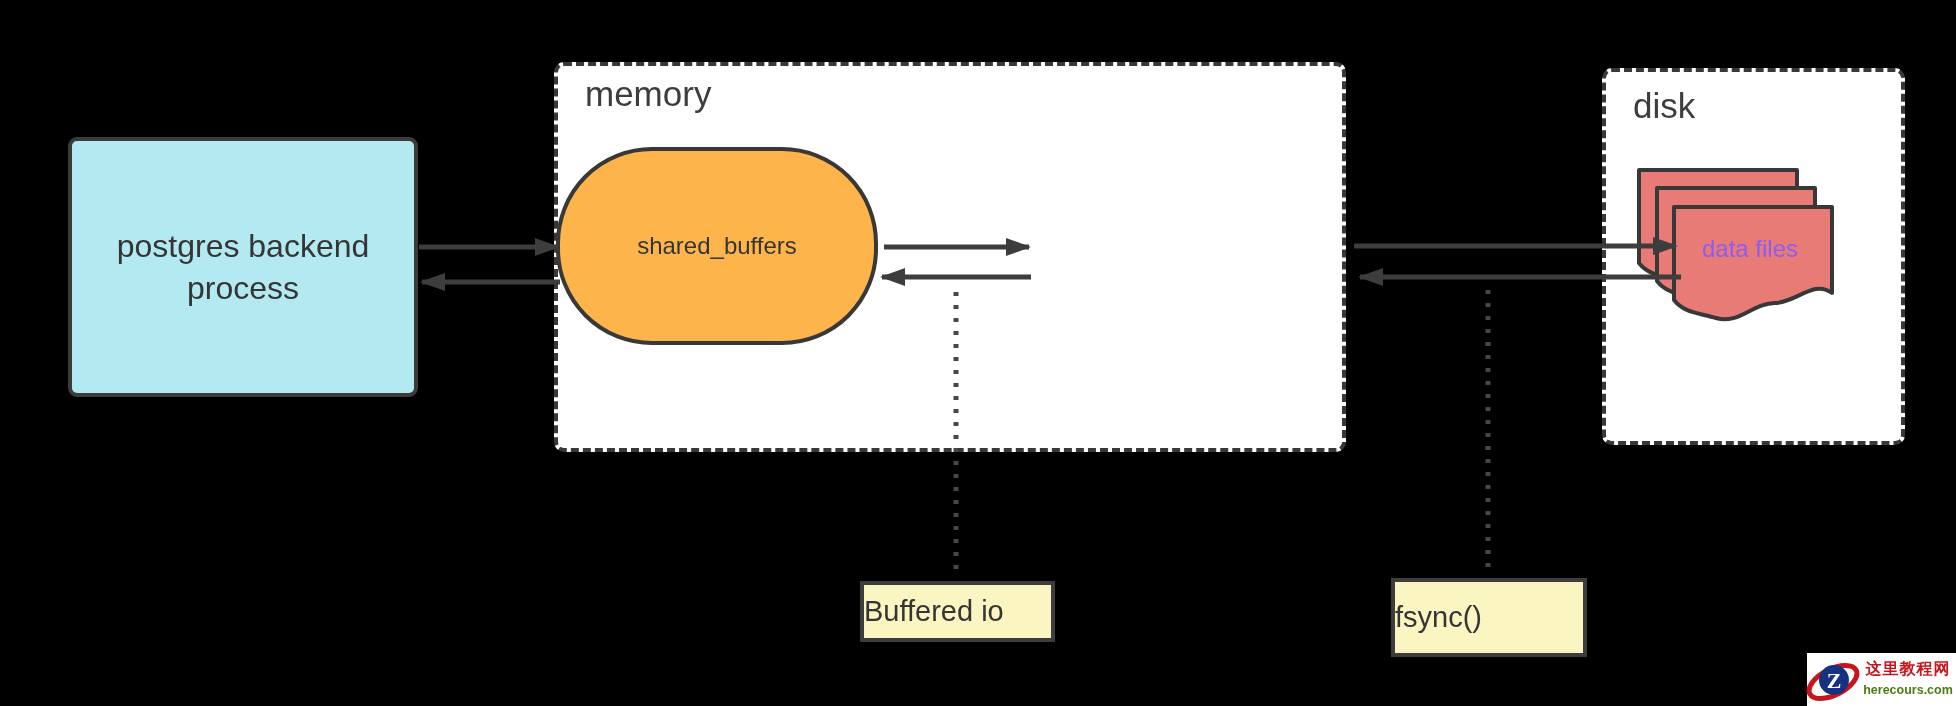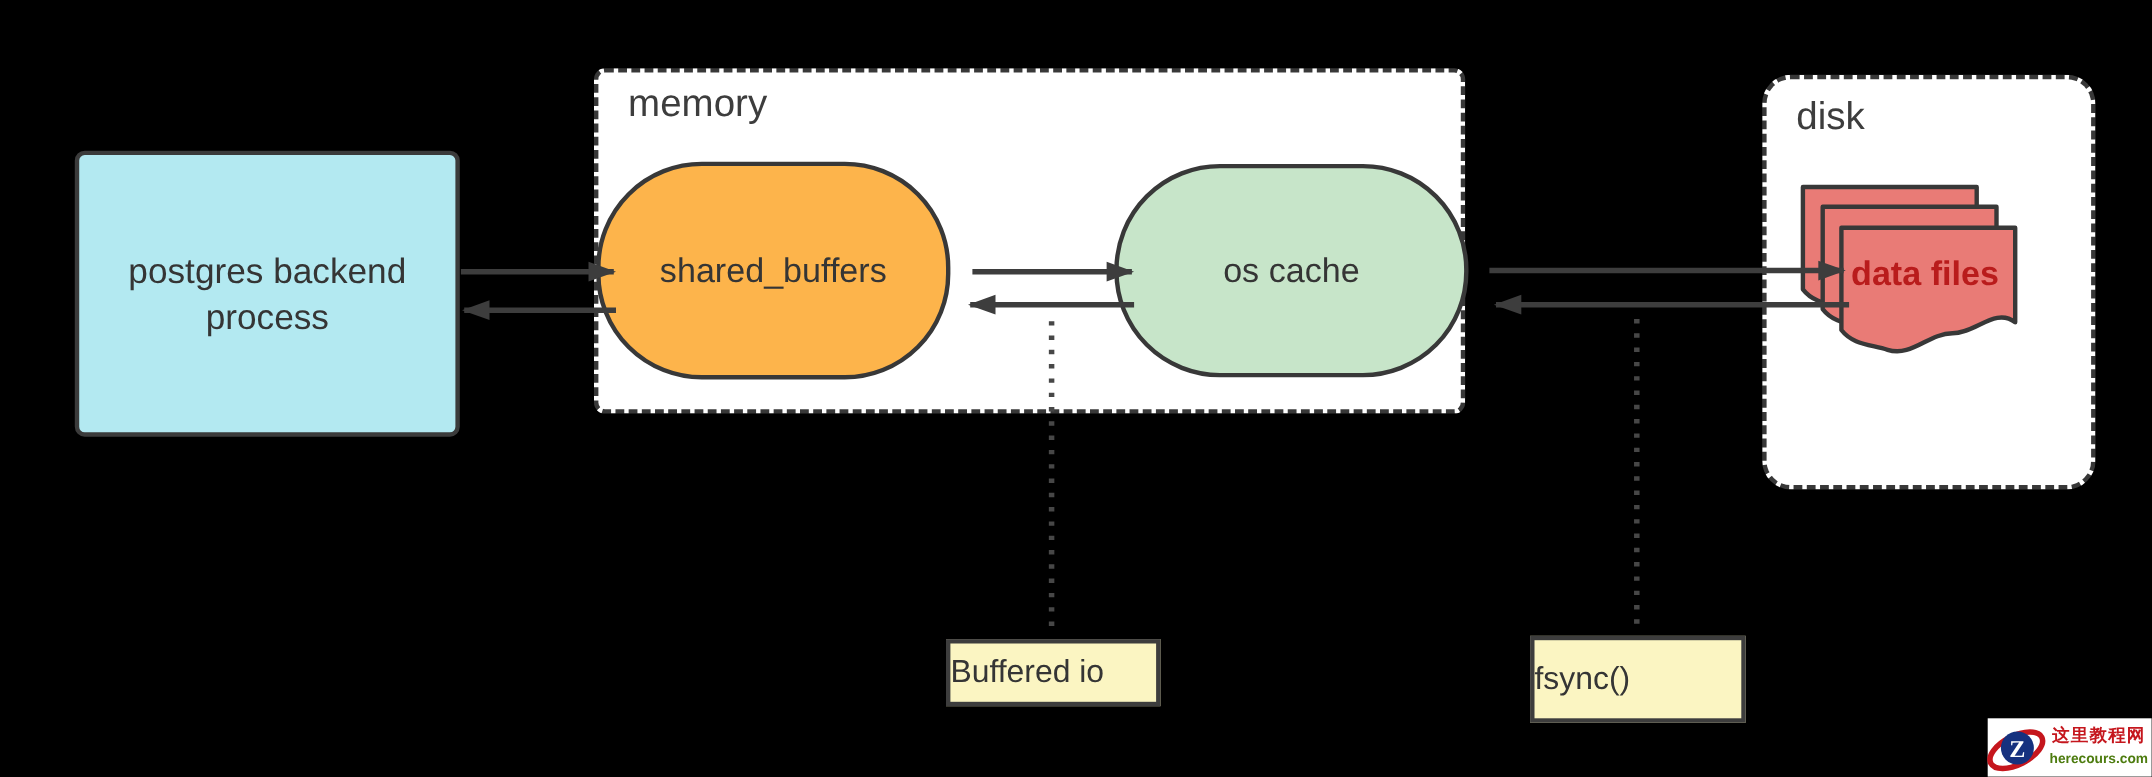--- a/index.html
+++ b/index.html
@@ -25,47 +25,46 @@
     z-index:2;
   }
 
   
   .container-box {
     background:#ffffff;
     border:4px dashed #383838;
     border-radius:10px;
     z-index:1;
   }
-  .memory-box { left:540px; top:62px; width:792px; height:314px; }
-  .disk-box   { left:1602px; top:68px; width:303px; height:377px;border-radius:26px; }
+  .memory-box { left:554px; top:62px; width:792px; height:390px; }
+  .disk-box   { left:1602px; top:68px; width:303px; height:377px; }
   .zone-label {
     position:absolute; left:27px; top:8px;
     font-size:35px; color:#3d3d3d;
   }
   .disk-box .zone-label { top:14px; }
 
   
   .stadium {
     position:absolute;
     border:4px solid #383838;
     border-radius:96px;
     display:flex; align-items:center; justify-content:center;
-    font-size:31px; color:#353535;
+    font-size:24px; color:#353535;
   }
   .shared-buffers { left:-2px; top:81px; width:322px; height:198px; background:#fdb44b; }
   .os-cache      { left:469px; top:83px; width:322px; height:194px; background:#c7e5c9; }
 
   
   .datafiles-svg { position:absolute; left:31px; top:96px; width:202px; height:158px; overflow:visible; }
   .datafiles-label {
     position:absolute; left:62px; top:158px; width:164px; height:38px;
     display:flex; align-items:center; justify-content:center;
-    font-size:31px; color:#b91c1c;
+    font-size:24px; color:#8b5cf6;
     z-index:3;
-    font-weight:bold;
   }
 
   
   .overlay-svg { left:0; top:0; width:1956px; height:706px; z-index:5; pointer-events:none; }
 
   
   .note-label {
     background:#fbf5c2;
     border:4px solid #3d3d3d;
     display:flex; align-items:center; justify-content:flex-start;
@@ -93,23 +92,20 @@
   <span>postgres backend process</span>
 </div>
 
 <div class="abs container-box memory-box">
   <div class="zone-label">memory</div>
 
   <div class="stadium shared-buffers">
     <span>shared_buffers</span>
   </div>
 
-  <div class="stadium os-cache">
-    <span>os cache</span>
-  </div>
 </div>
 
 <div class="abs container-box disk-box">
   <div class="zone-label">disk</div>
 
   <svg class="datafiles-svg" viewBox="0 0 202 158">
     <g fill="#e97b76" stroke="#383838" stroke-width="4" stroke-linejoin="round">
       <path d="M2,2 L160,2 L160,88 C142,74 124,98 103,98 C81,98 66,120 44,113 C27,108 12,108 2,95 Z" transform="translate(0,0)"></path>
       <path d="M2,2 L160,2 L160,88 C142,74 124,98 103,98 C81,98 66,120 44,113 C27,108 12,108 2,95 Z" transform="translate(18,18)"></path>
       <path d="M2,2 L160,2 L160,88 C142,74 124,98 103,98 C81,98 66,120 44,113 C27,108 12,108 2,95 Z" transform="translate(35,37)"></path>

